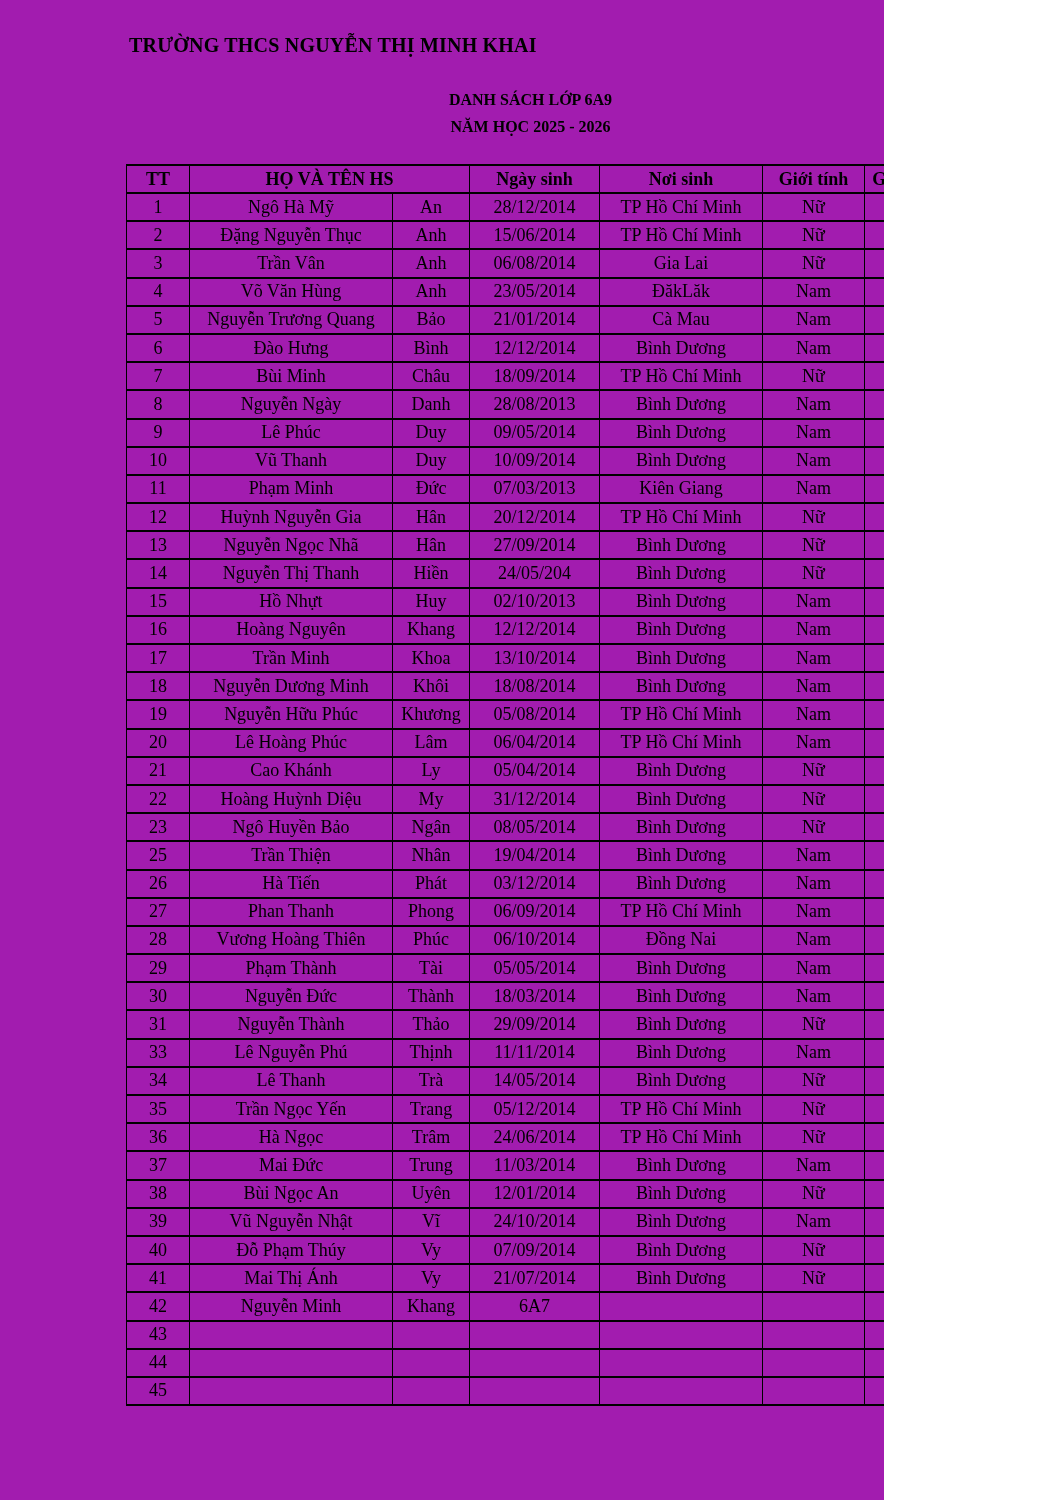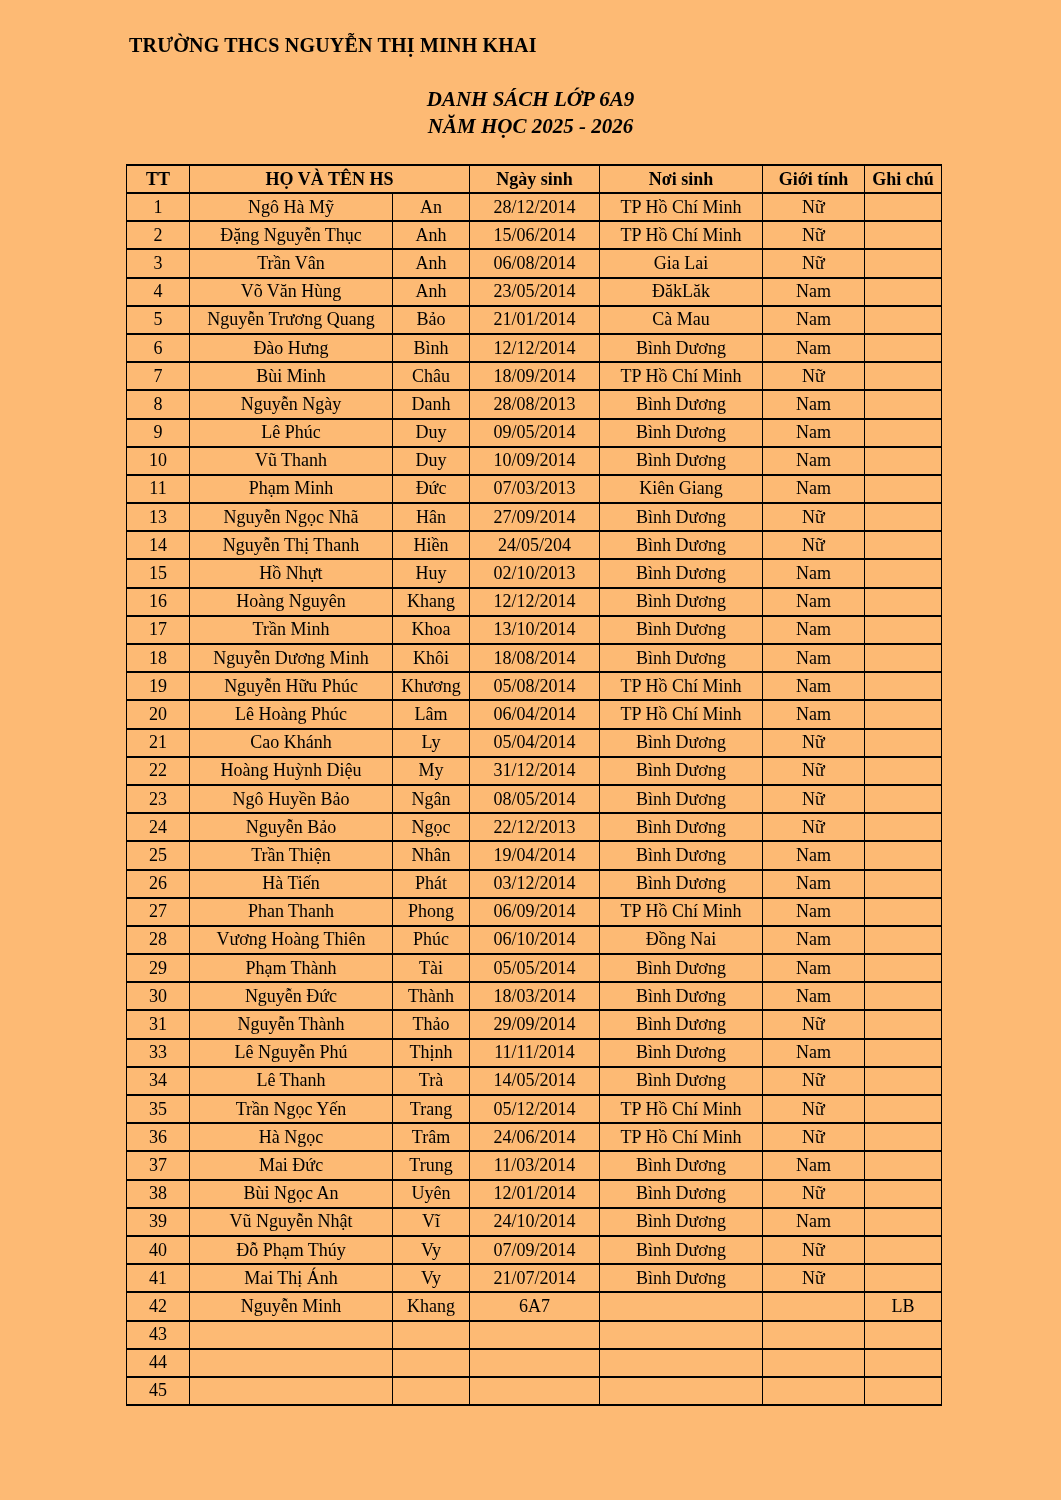--- a/index.html
+++ b/index.html
@@ -4,47 +4,46 @@
 <style>
   html, body {
     margin: 0;
     padding: 0;
     background: #ffffff;
     font-family: "Liberation Serif", "DejaVu Serif", serif;
     color: #000000;
   }
   .page {
     position: relative;
-    width: 1061px;
+    width: 884px;
     height: 1500px;
-    background: #fdba74;
+    background: #a21caf;
     overflow: hidden;
   }
   .school-name {
     position: absolute;
     left: 129px;
     top: 34px;
     font-size: 20px;
     font-weight: bold;
     letter-spacing: 0.2px;
     white-space: nowrap;
   }
   .titles {
     position: absolute;
     left: 0;
     top: 86px;
     width: 1061px;
     text-align: center;
   }
   .doc-title, .doc-subtitle {
-    font-size: 21px;
+    font-size: 16px;
     font-weight: bold;
     line-height: 27px;
     white-space: nowrap;
-    font-style: italic;
   }
   table.roster {
     position: absolute;
     left: 126px;
     top: 164px;
     width: 815px;
     border-collapse: collapse;
     table-layout: fixed;
   }
   table.roster th, table.roster td {
@@ -192,20 +191,29 @@
         <tr>
       <td class="c-tt">11</td>
       <td class="c-last">Phạm Minh</td>
       <td class="c-first">Đức</td>
       <td class="c-dob">07/03/2013</td>
       <td class="c-pob">Kiên Giang</td>
       <td class="c-gender">Nam</td>
       <td class="c-note"></td>
     </tr>
         <tr>
+      <td class="c-tt">12</td>
+      <td class="c-last">Huỳnh Nguyễn Gia</td>
+      <td class="c-first">Hân</td>
+      <td class="c-dob">20/12/2014</td>
+      <td class="c-pob">TP Hồ Chí Minh</td>
+      <td class="c-gender">Nữ</td>
+      <td class="c-note"></td>
+    </tr>
+        <tr>
       <td class="c-tt">13</td>
       <td class="c-last">Nguyễn Ngọc Nhã</td>
       <td class="c-first">Hân</td>
       <td class="c-dob">27/09/2014</td>
       <td class="c-pob">Bình Dương</td>
       <td class="c-gender">Nữ</td>
       <td class="c-note"></td>
     </tr>
         <tr>
       <td class="c-tt">14</td>
@@ -286,29 +294,20 @@
       <td class="c-dob">31/12/2014</td>
       <td class="c-pob">Bình Dương</td>
       <td class="c-gender">Nữ</td>
       <td class="c-note"></td>
     </tr>
         <tr>
       <td class="c-tt">23</td>
       <td class="c-last">Ngô Huyền Bảo</td>
       <td class="c-first">Ngân</td>
       <td class="c-dob">08/05/2014</td>
-      <td class="c-pob">Bình Dương</td>
-      <td class="c-gender">Nữ</td>
-      <td class="c-note"></td>
-    </tr>
-        <tr>
-      <td class="c-tt">24</td>
-      <td class="c-last">Nguyễn Bảo</td>
-      <td class="c-first">Ngọc</td>
-      <td class="c-dob">22/12/2013</td>
       <td class="c-pob">Bình Dương</td>
       <td class="c-gender">Nữ</td>
       <td class="c-note"></td>
     </tr>
         <tr>
       <td class="c-tt">25</td>
       <td class="c-last">Trần Thiện</td>
       <td class="c-first">Nhân</td>
       <td class="c-dob">19/04/2014</td>
       <td class="c-pob">Bình Dương</td>

